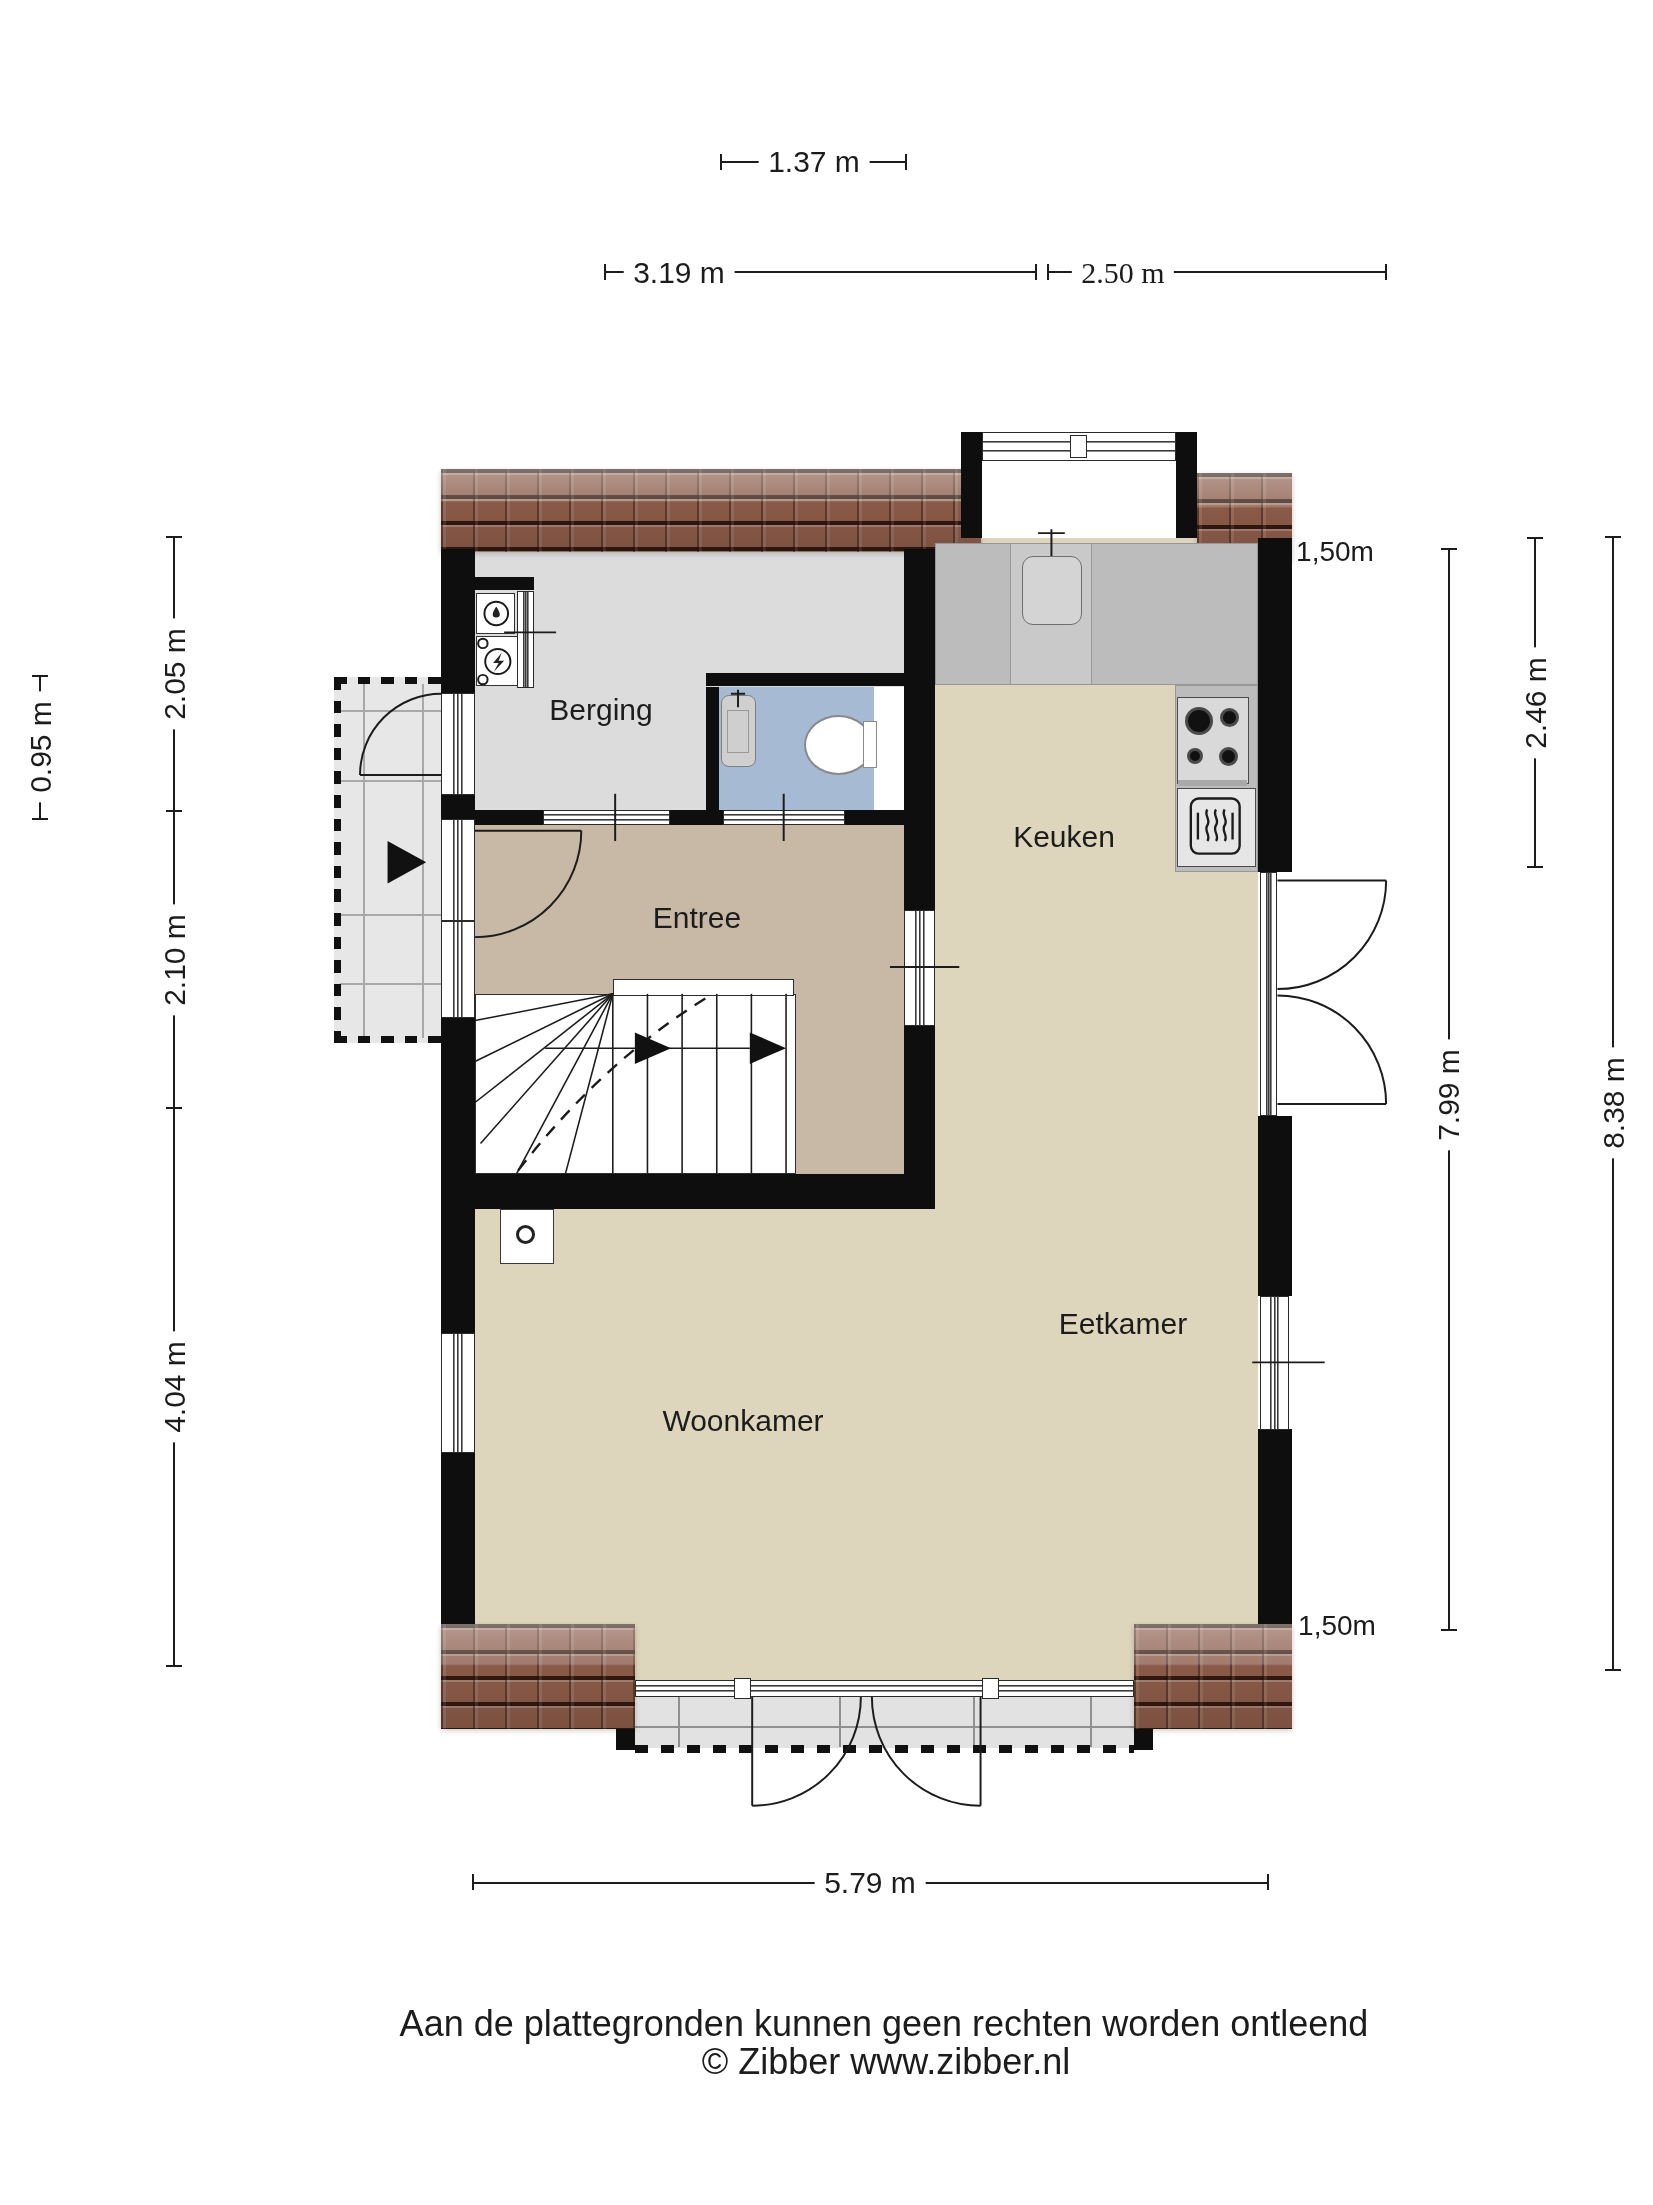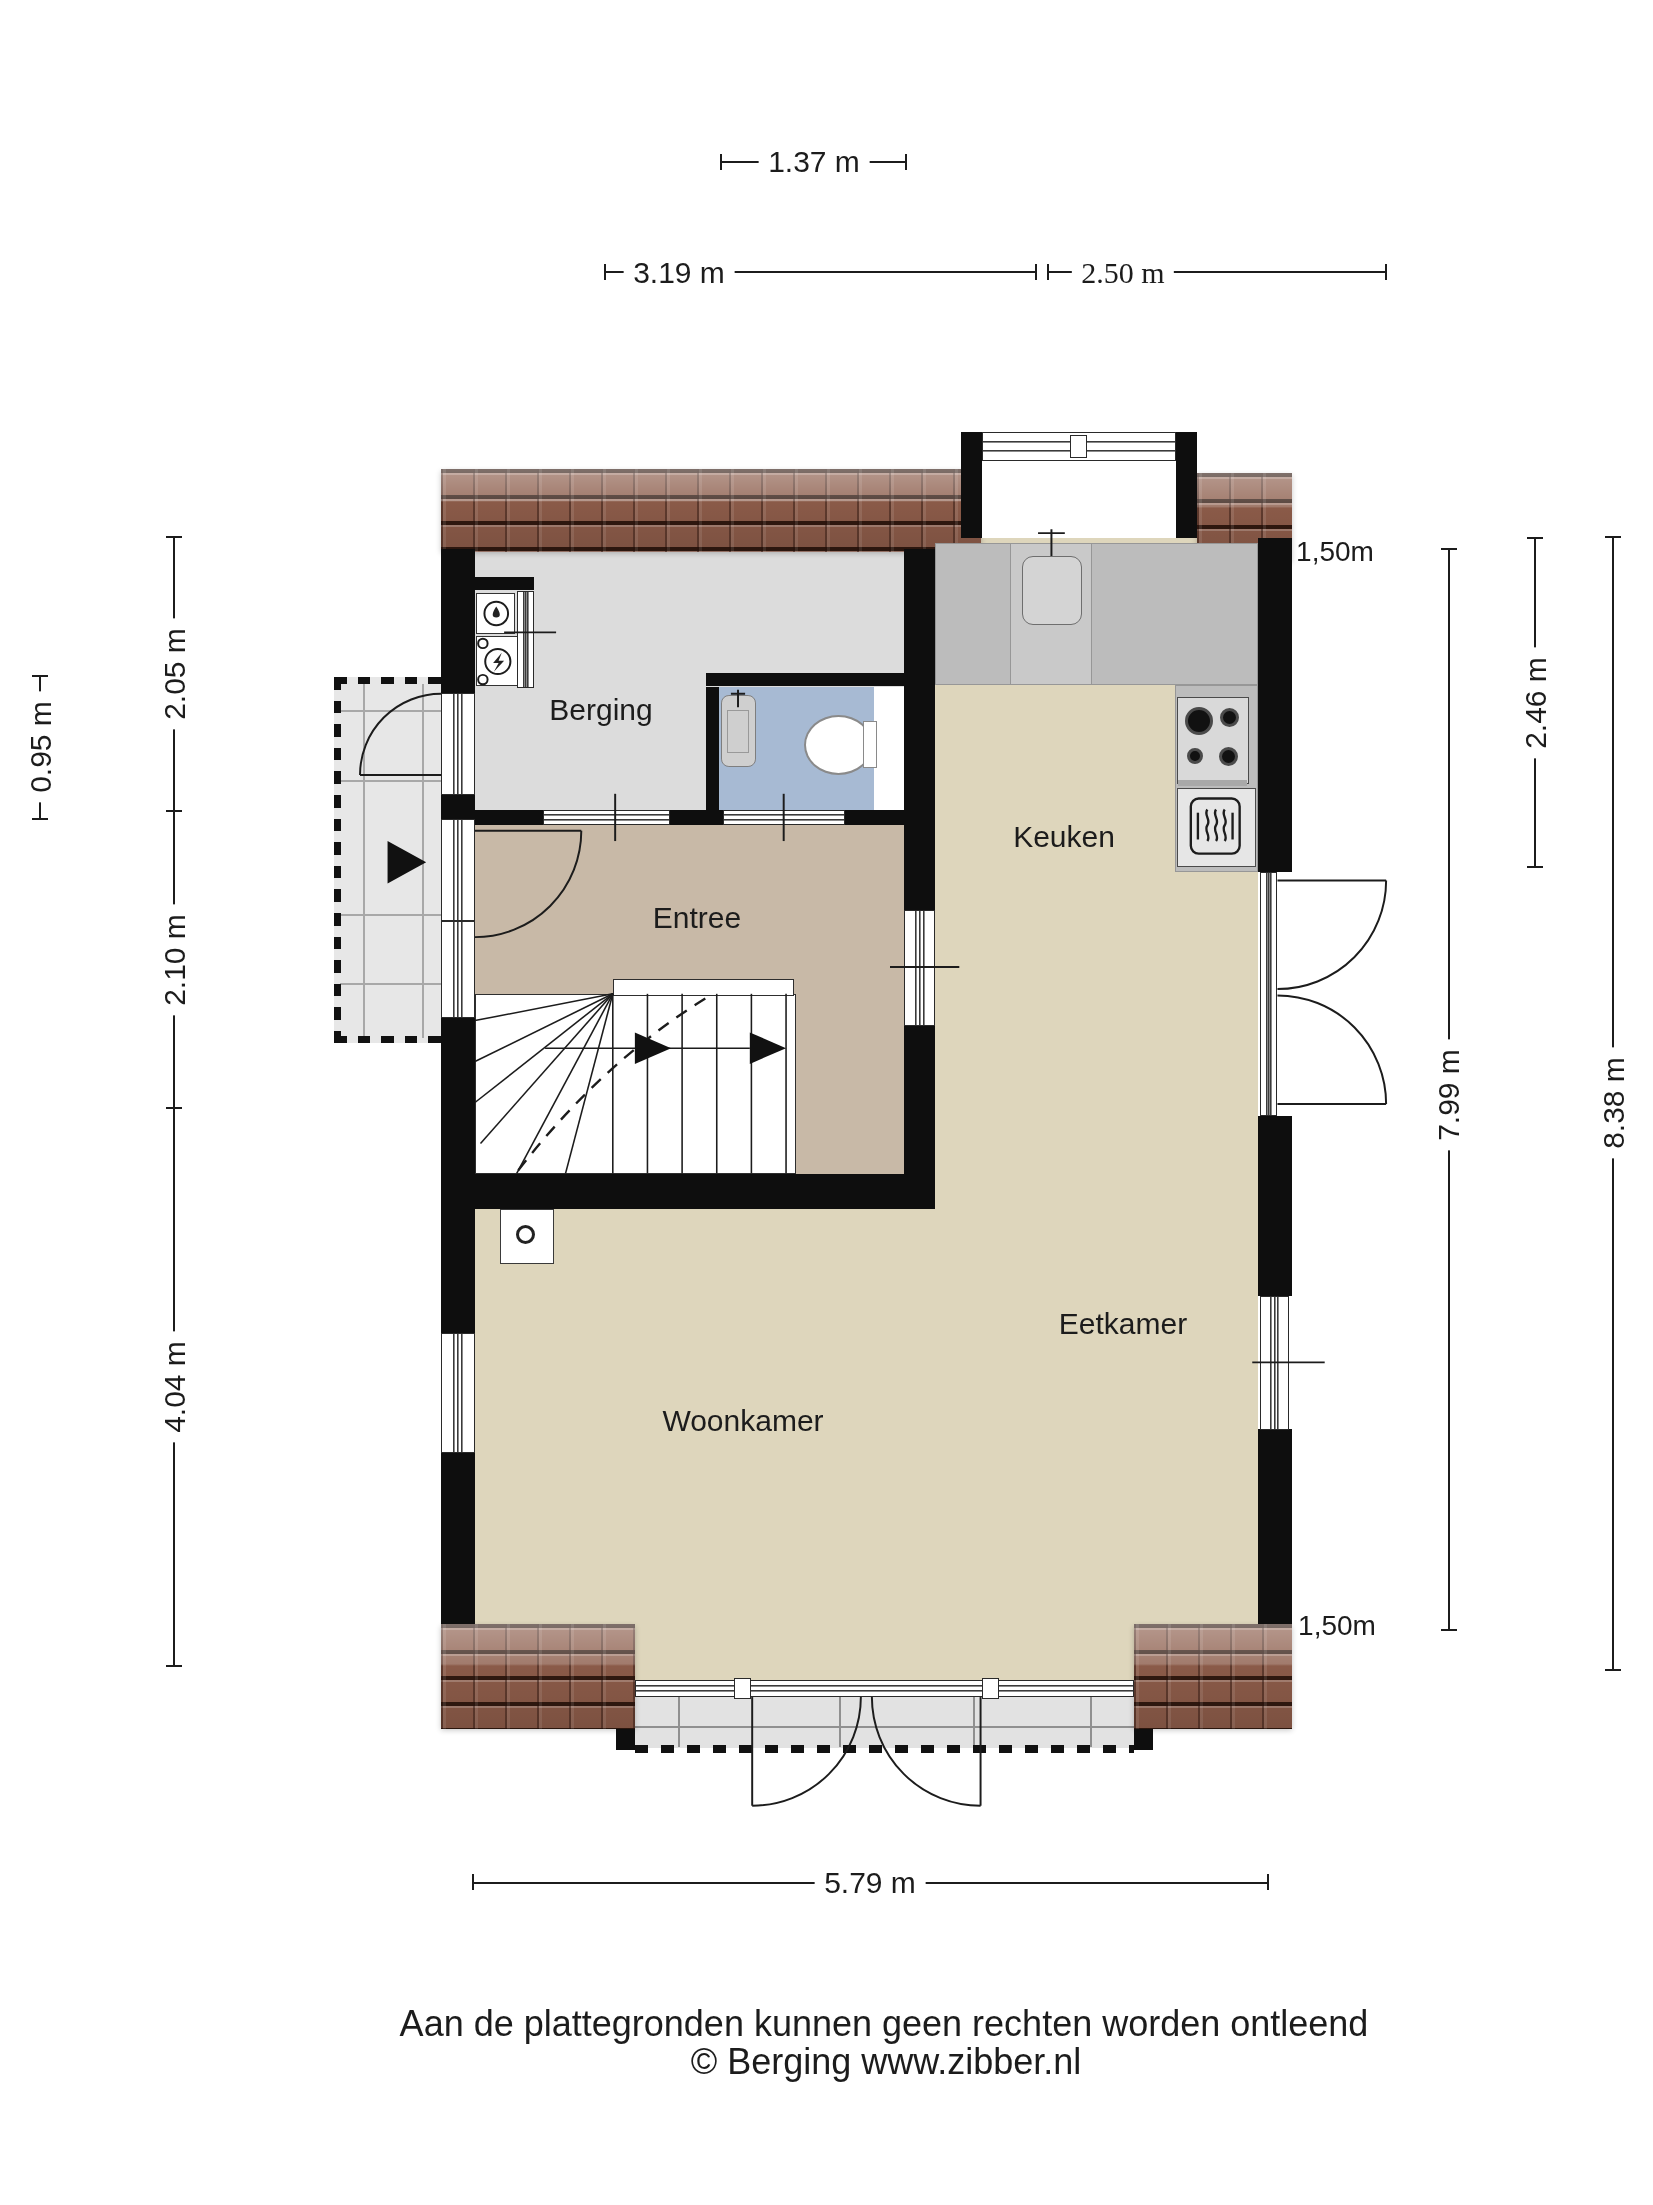--- a/index.html
+++ b/index.html
@@ -253,16 +253,16 @@
   <div class="abs tick-h" style="left:1605px;top:536px;"></div>
   <div class="abs tick-h" style="left:1605px;top:1669px;"></div>
   <div class="abs dimlabel rot" style="left:1613px;top:1103px;">8.38 m</div>
 
   <div class="abs dimline-h" style="left:473px;top:1882px;width:795px;"></div>
   <div class="abs tick-v" style="left:472px;top:1874px;"></div>
   <div class="abs tick-v" style="left:1267px;top:1874px;"></div>
   <div class="abs dimlabel" style="left:870px;top:1882px;">5.79 m</div>
 
   <div class="abs footer" style="left:884px;top:2024px;">Aan de plattegronden kunnen geen rechten worden ontleend</div>
-  <div class="abs footer" style="left:886px;top:2062px;">© Berging www.zibber.nl</div>
+  <div class="abs footer" style="left:886px;top:2062px;">© Zibber www.zibber.nl</div>
 
 </div>
 
 
 </body></html>

